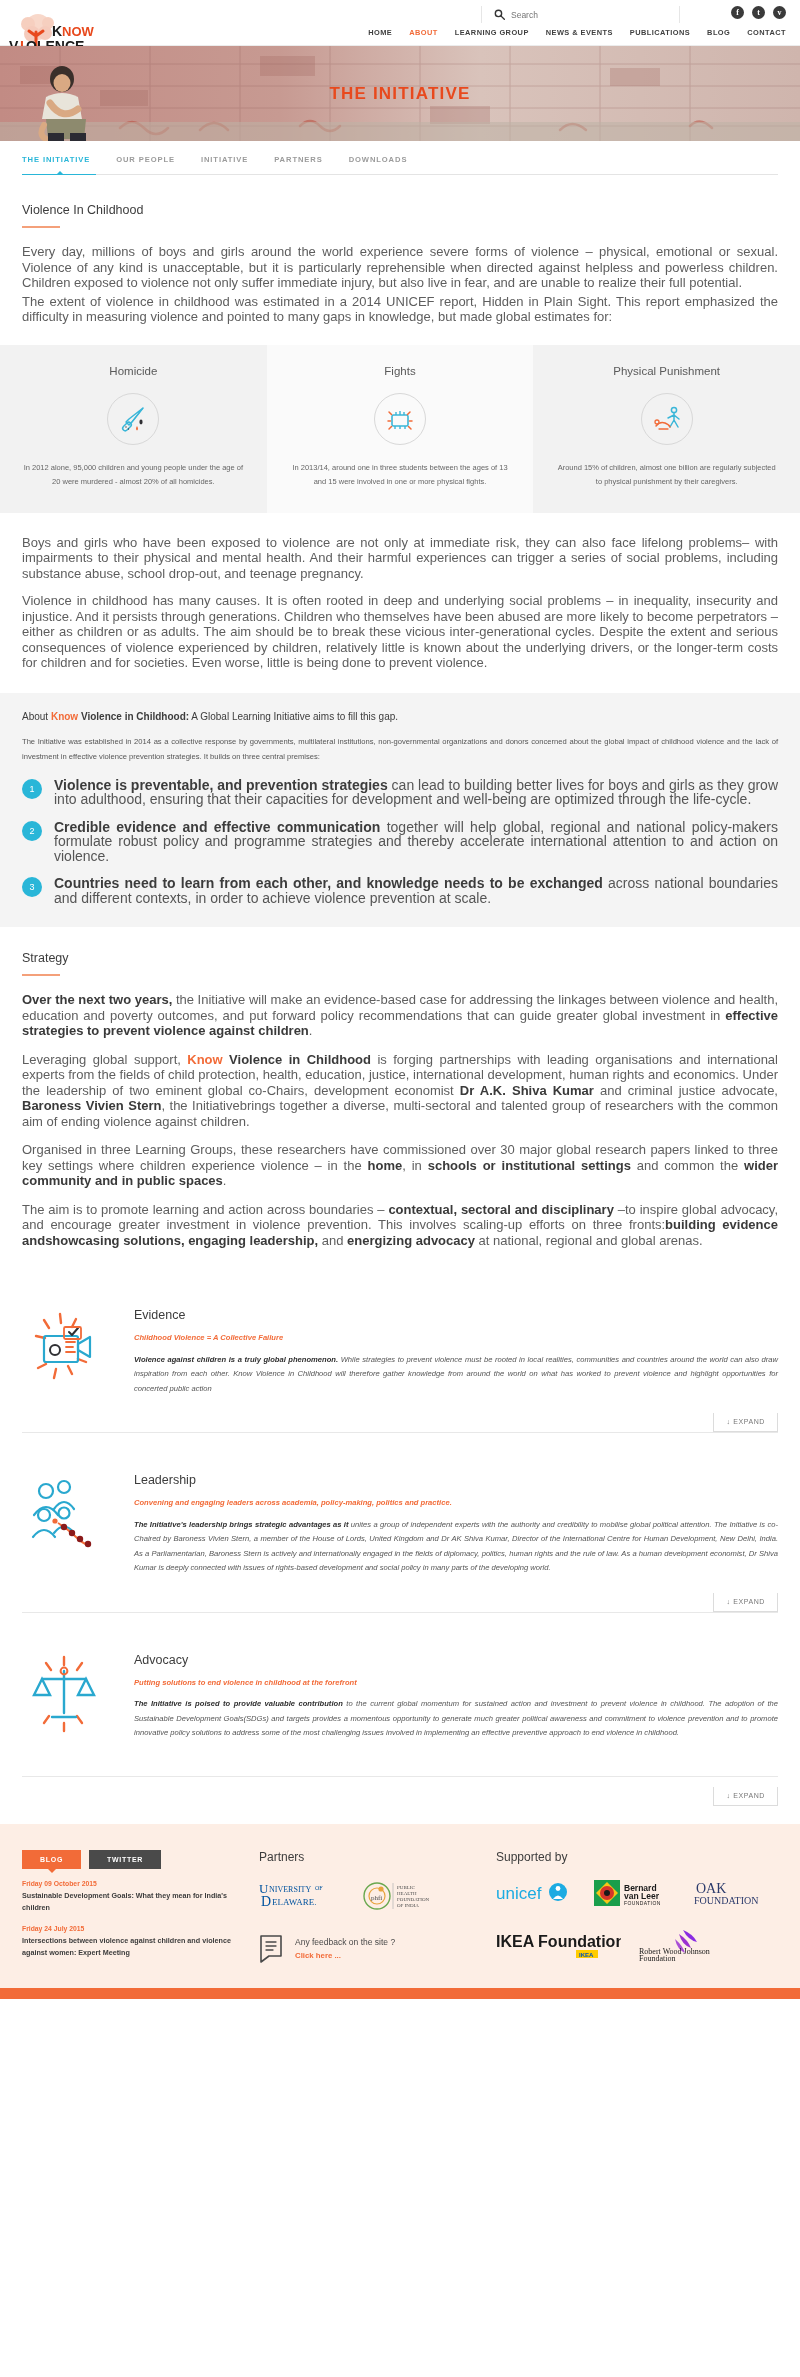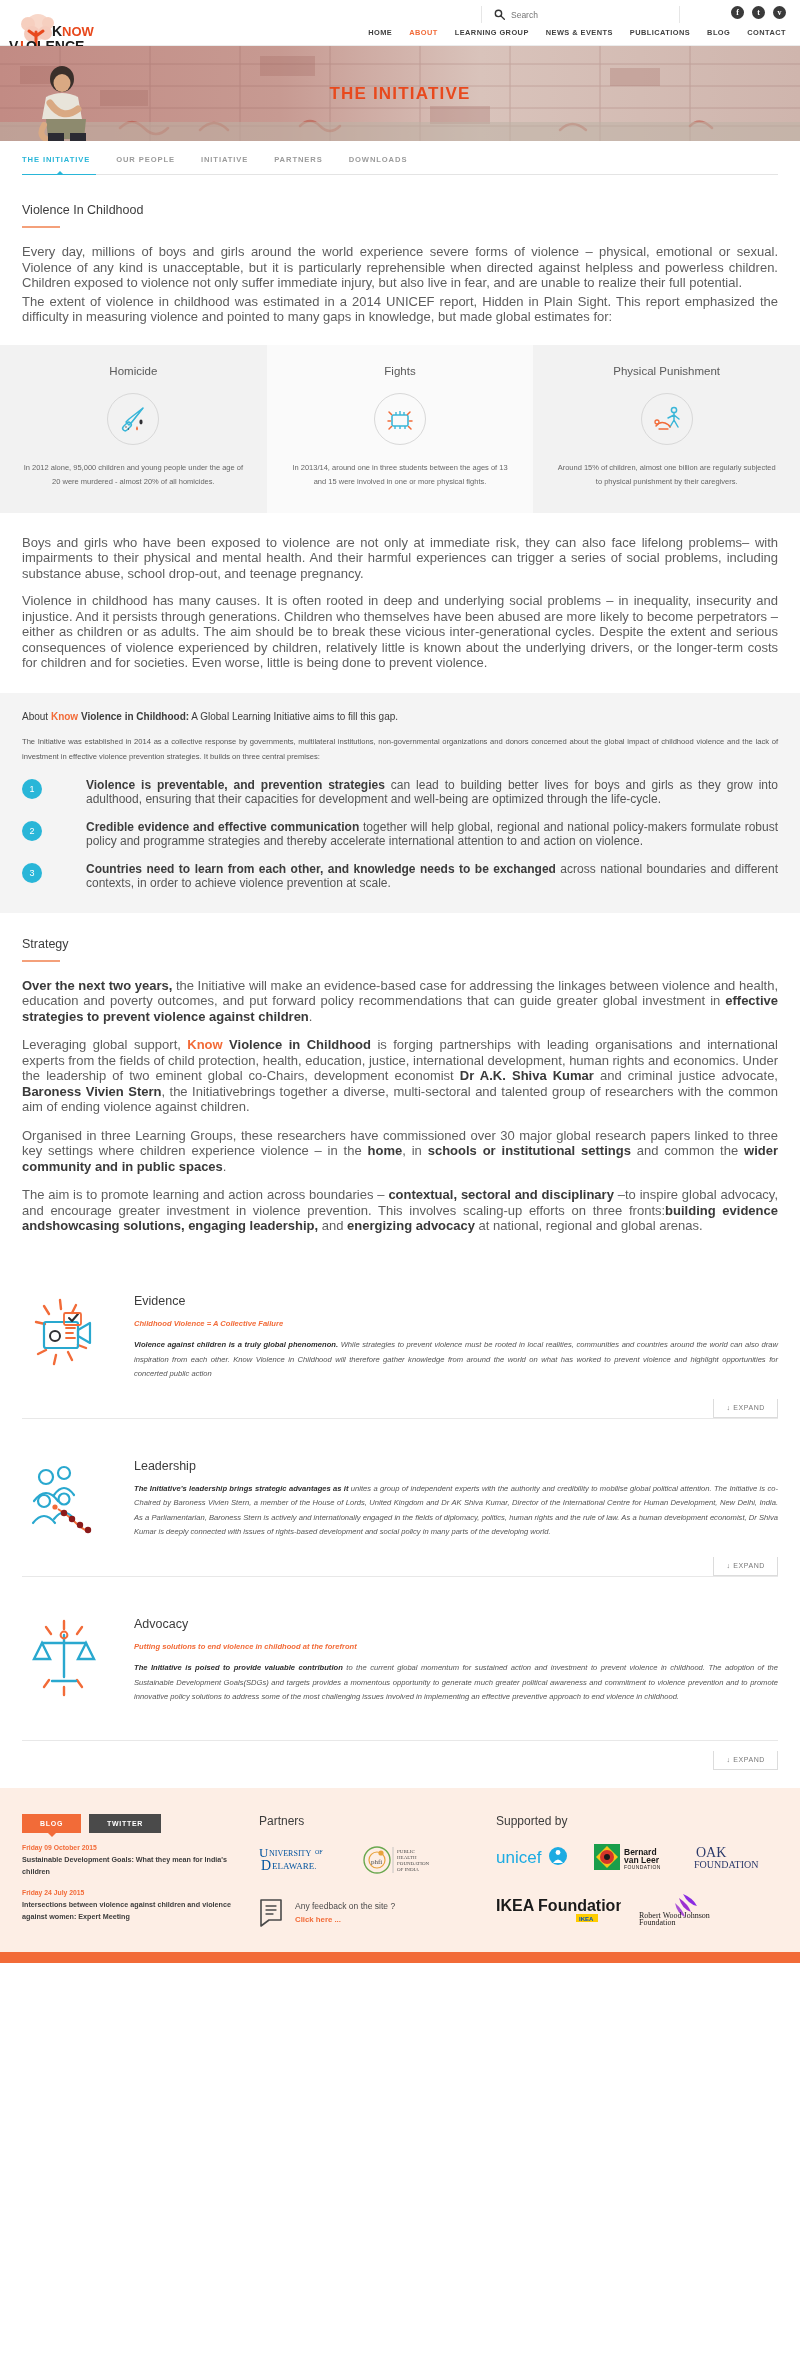--- a/index.html
+++ b/index.html
@@ -221,21 +221,21 @@
   .pnum {
     flex: 0 0 auto;
     width: 20px; height: 20px;
     border-radius: 50%;
     background: #29b6d8;
     color: #fff;
     font-size: 9px;
     display: flex; align-items: center; justify-content: center;
     margin-top: 1px;
   }
-  .ptext { font-size: 12px; line-height: 14.5px; color: #555; text-align: justify; margin-left: 32px; }
+  .ptext { font-size: 14px; line-height: 14.5px; color: #555; text-align: justify; }
   .ptext b { color: #3c3c3c; }
 
   
   .strategy-wrap { padding: 24px 22px 0 22px; }
   .strategy-wrap p.body b { color: #3a3a3a; }
   .strategy-wrap p.body { margin-bottom: 13px; }
 
   
   .pillar {
     display: flex;
@@ -590,20 +590,21 @@
       </g>
       <circle cx="40" cy="56" r="3.2" fill="#8b1a1a"></circle>
       <circle cx="48" cy="62" r="3.2" fill="#8b1a1a"></circle>
       <circle cx="56" cy="68" r="3.2" fill="#8b1a1a"></circle>
       <circle cx="64" cy="73" r="3.2" fill="#8b1a1a"></circle>
       <circle cx="31" cy="50" r="2.6" fill="#f26b38"></circle>
     </svg>
   </div>
   <div class="pillar-body">
     <h3>Leadership</h3>
+    <p class="accent">Convening and engaging leaders across academia, policy-making, politics and practice.</p>
     <p>
       <b>The Initiative's leadership brings strategic advantages as it</b><span> unites a group of independent experts with the authority and credibility to mobilise global political attention. The Initiative is co-Chaired by Baroness Vivien Stern, a member of the House of Lords, United Kingdom and Dr AK Shiva Kumar, Director of the International Centre for Human Development, New Delhi, India.  As a Parliamentarian, Baroness Stern is actively and internationally engaged in the fields of diplomacy, politics, human rights and the rule of law. As a human development economist, Dr Shiva Kumar is deeply connected with issues of rights-based development and social policy in many parts of the developing world.</span>
     </p>
   </div>
 </div>
 <div class="expand-row">
   <button class="expand-btn">↓ EXPAND</button>
 </div>
 <div class="divider-line"></div>
 

